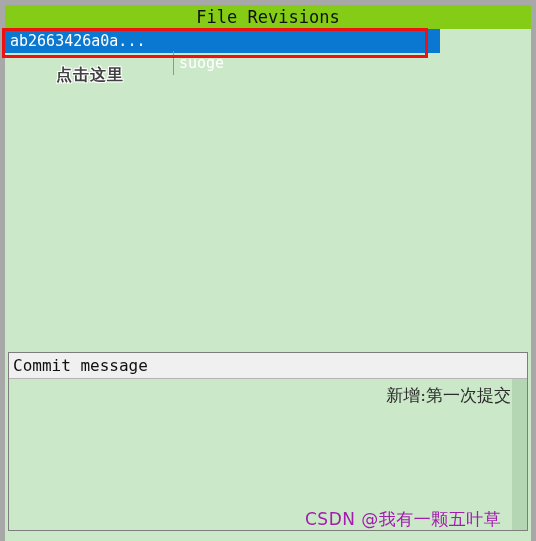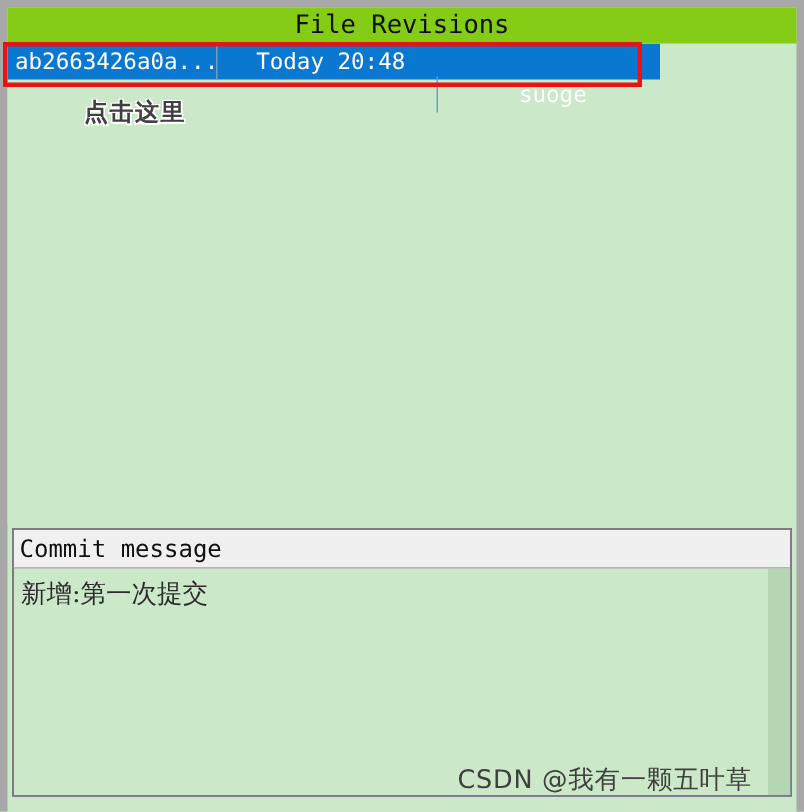--- a/index.html
+++ b/index.html
@@ -58,21 +58,20 @@
 
   
   .revision-list {
     position: absolute;
     left: 5px;
     top: 29px;
     width: 435px;
     height: 320px;
     background: #cbe8c9;
     overflow: hidden;
-    text-align: center;
   }
 
   .revision-row {
     position: relative;
     height: 24px;
     background: #0a78d0;
     display: flex;
     align-items: center;
     color: #ffffff;
   }
@@ -119,22 +118,23 @@
 
   
   .commit-panel {
     position: absolute;
     left: 8px;
     top: 352px;
     width: 520px;
     height: 179px;
     box-sizing: border-box;
     border: 1px solid #7d7d7d;
-    background: #4c1d95;
-    overflow: hidden;
+    background: #fdba74;
+    overflow: hidden;
+    text-align: right;
   }
   .commit-header {
     height: 25px;
     background: #f0f0f0;
     border-bottom: 1px solid #b5b5b5;
     display: flex;
     align-items: center;
   }
   .commit-header .label {
     font-family: "DejaVu Sans Mono", monospace;
@@ -163,40 +163,39 @@
     background: #b5d6b2;
   }
 
   
   .watermark {
     position: absolute;
     left: 305px;
     top: 508px;
     font-family: "DejaVu Sans", sans-serif;
     font-size: 17px;
-    color: #404040;
+    color: #a21caf;
     white-space: nowrap;
     letter-spacing: 0.5px;
   }
 </style>
 </head>
 <body>
 
 <div id="app">
 
   <div class="window-frame"></div>
 
   <div class="titlebar">
     <span class="title-text">File Revisions</span>
   </div>
 
   <div class="revision-list">
     <div class="revision-row">
       <div class="cell cell-hash">ab2663426a0a...</div>
-      <div class="cell cell-date">Today 20:48</div>
       <div class="cell cell-author">suoge</div>
     </div>
   </div>
 
   <div class="annot-box"></div>
 
   <div class="annot-text">点击这里</div>
 
   <div class="commit-panel">
     <div class="commit-header">

